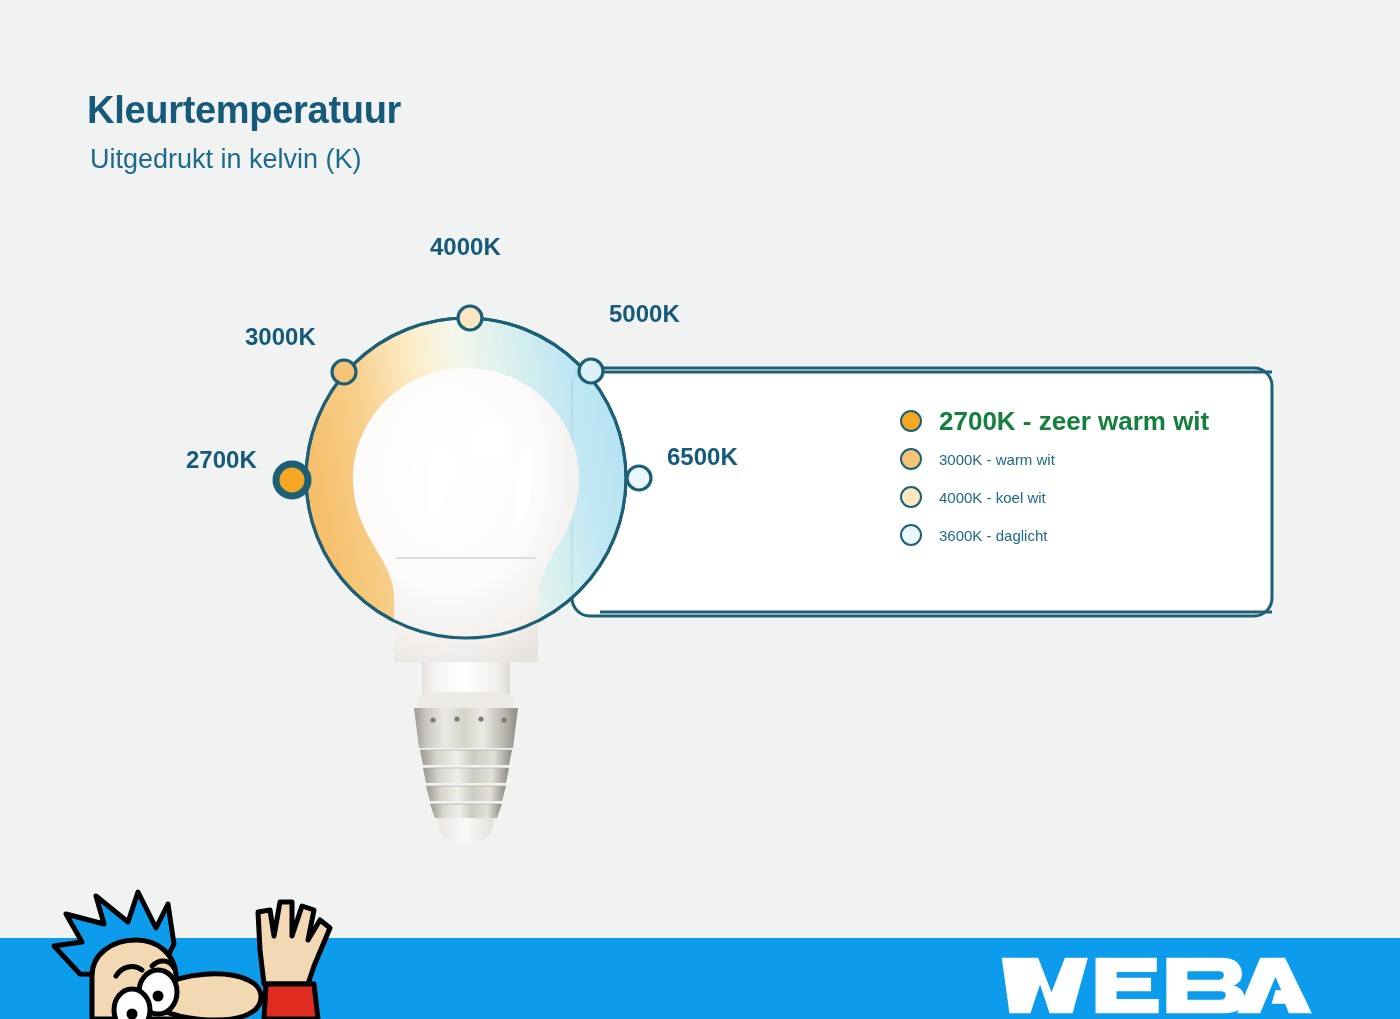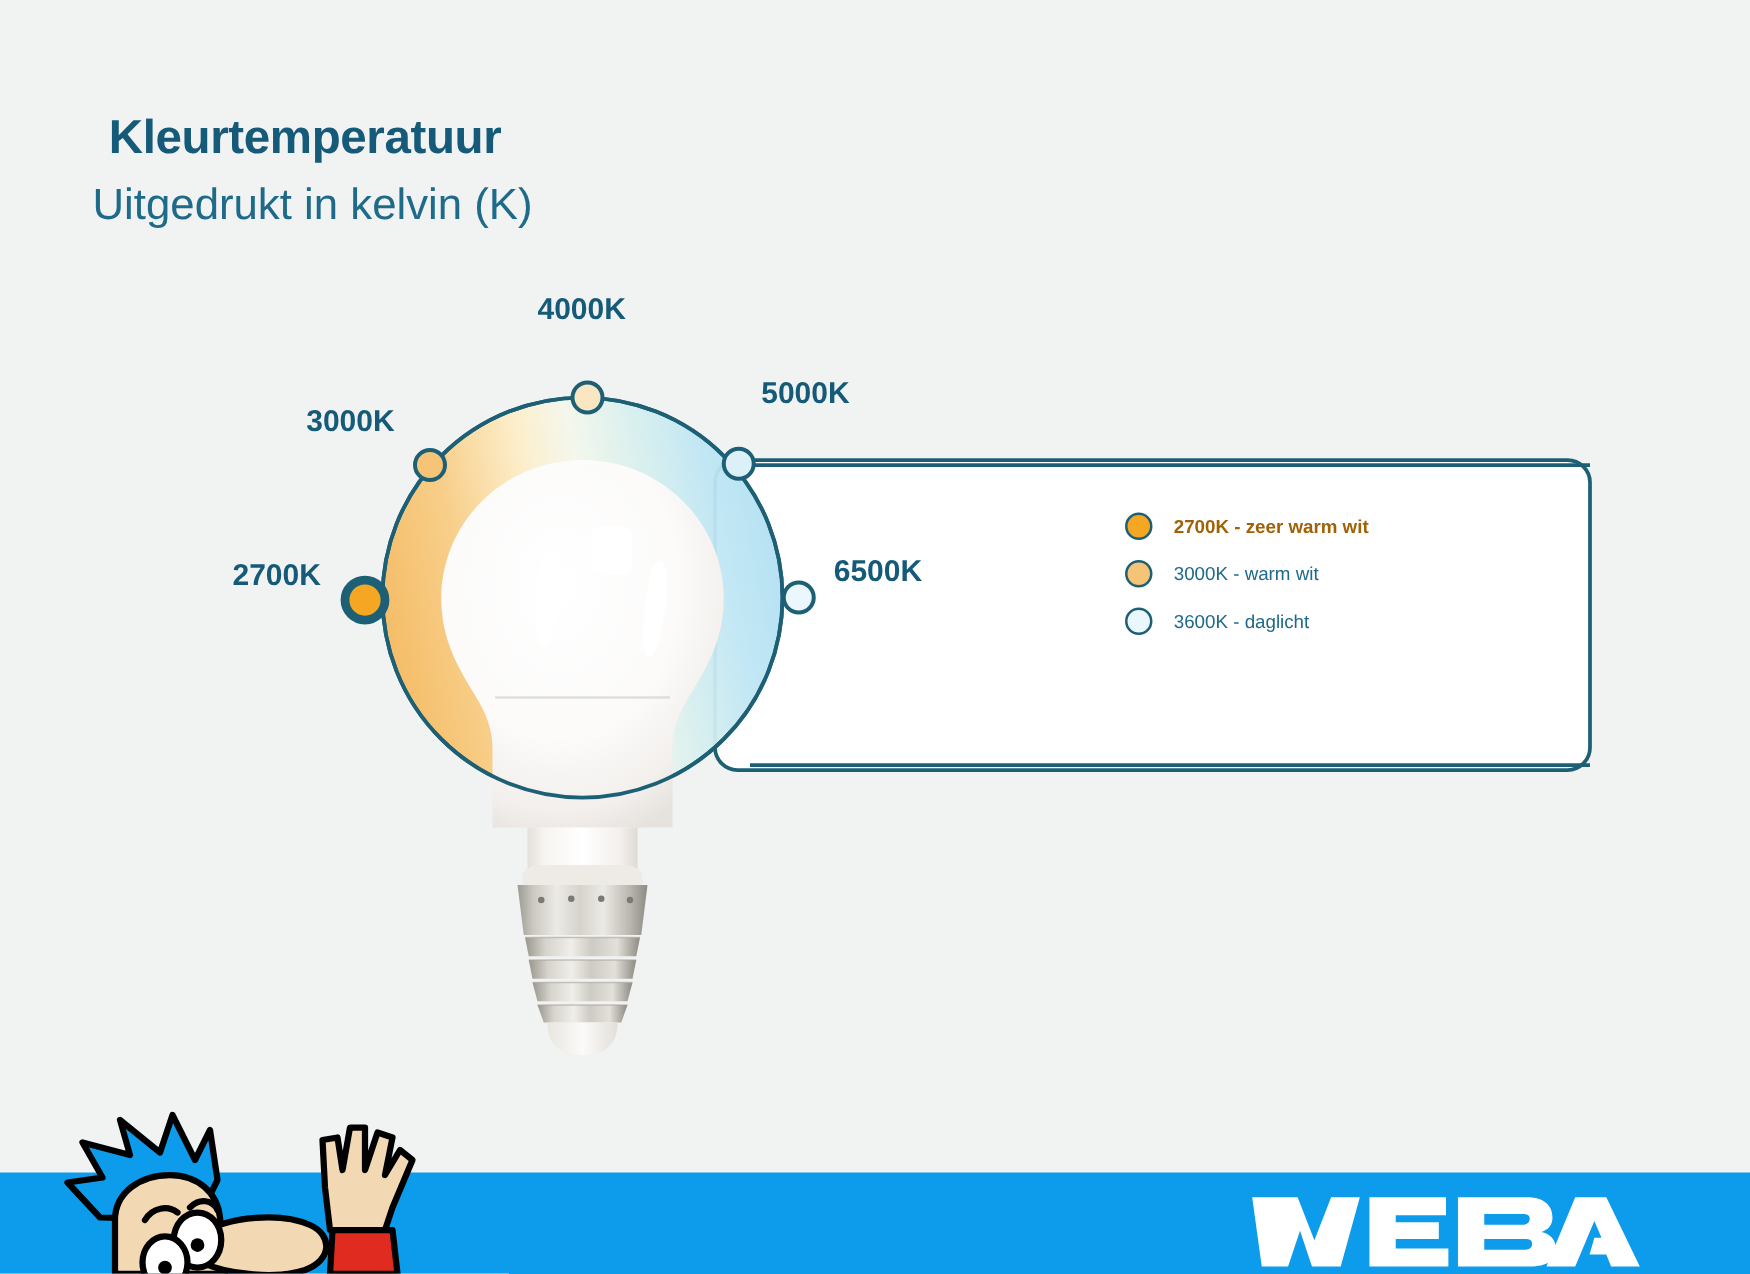--- a/index.html
+++ b/index.html
@@ -24,25 +24,25 @@
   }
   #page-title {
     font-size: 38px;
     font-weight: bold;
     color: #155a78;
     letter-spacing: -0.3px;
     line-height: 1.05;
     margin: 13px;
   }
   #page-subtitle {
-    font-size: 35px;
+    font-size: 27px;
     font-weight: normal;
     color: #1d6a8a;
     line-height: 1.15;
-    margin: 6px 0 0 0;
+    margin: 6px 0 0 16px;
   }
 
   
   #stage {
     position: absolute;
     left: 0;
     top: 0;
     width: 1400px;
     height: 940px;
   }
@@ -73,22 +73,22 @@
     flex: 0 0 auto;
   }
   .legend-text {
     margin-left: 17px;
     font-size: 15px;
     color: #1d6a8a;
     white-space: nowrap;
   }
   .legend-row.is-active .legend-text {
     font-weight: bold;
-    color: #a16207;
-    font-size: 15px;
+    color: #15803d;
+    font-size: 26px;
   }
 
   
   #brand-bar {
     position: absolute;
     left: 0;
     top: 938px;
     width: 1400px;
     height: 81px;
     background: #0c9ceb;
@@ -260,20 +260,24 @@
 <div id="legend-list">
     <div class="legend-row is-active">
       <span class="legend-swatch" style="background: rgb(245, 166, 35);"></span>
       <span class="legend-text">2700K - zeer warm wit</span>
     </div>
     <div class="legend-row">
       <span class="legend-swatch" style="background: rgb(246, 196, 119);"></span>
       <span class="legend-text">3000K - warm wit</span>
     </div>
     <div class="legend-row">
+      <span class="legend-swatch" style="background: rgb(251, 230, 194);"></span>
+      <span class="legend-text">4000K - koel wit</span>
+    </div>
+    <div class="legend-row">
       <span class="legend-swatch" style="background: rgb(234, 247, 252);"></span>
       <span class="legend-text">3600K - daglicht</span>
     </div>
   </div>
 
 <div id="brand-bar"></div>
 
 <svg id="brand-logo" viewBox="0 0 330 70">
   <g fill="#ffffff">
 

